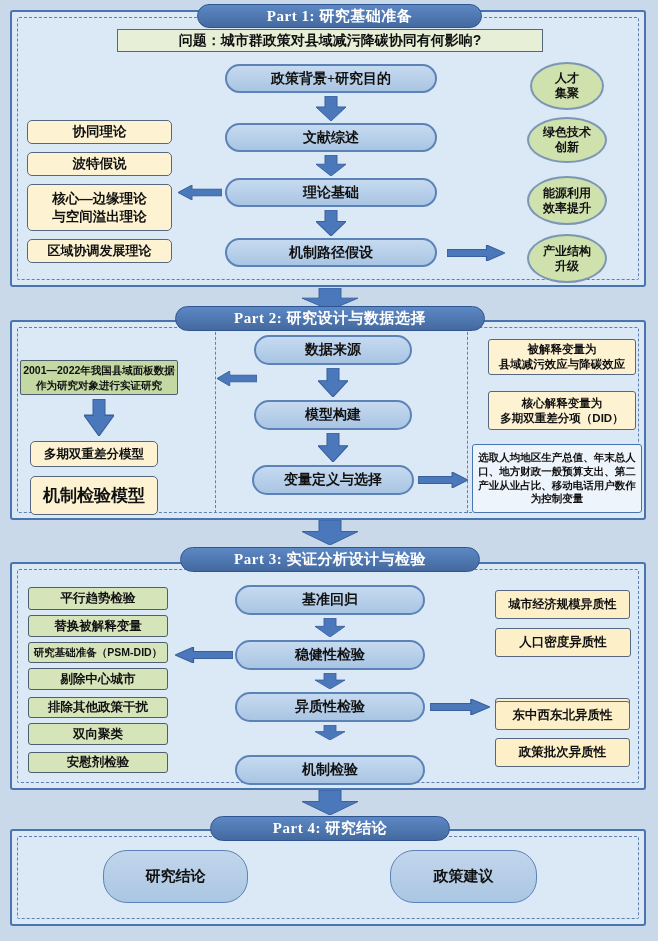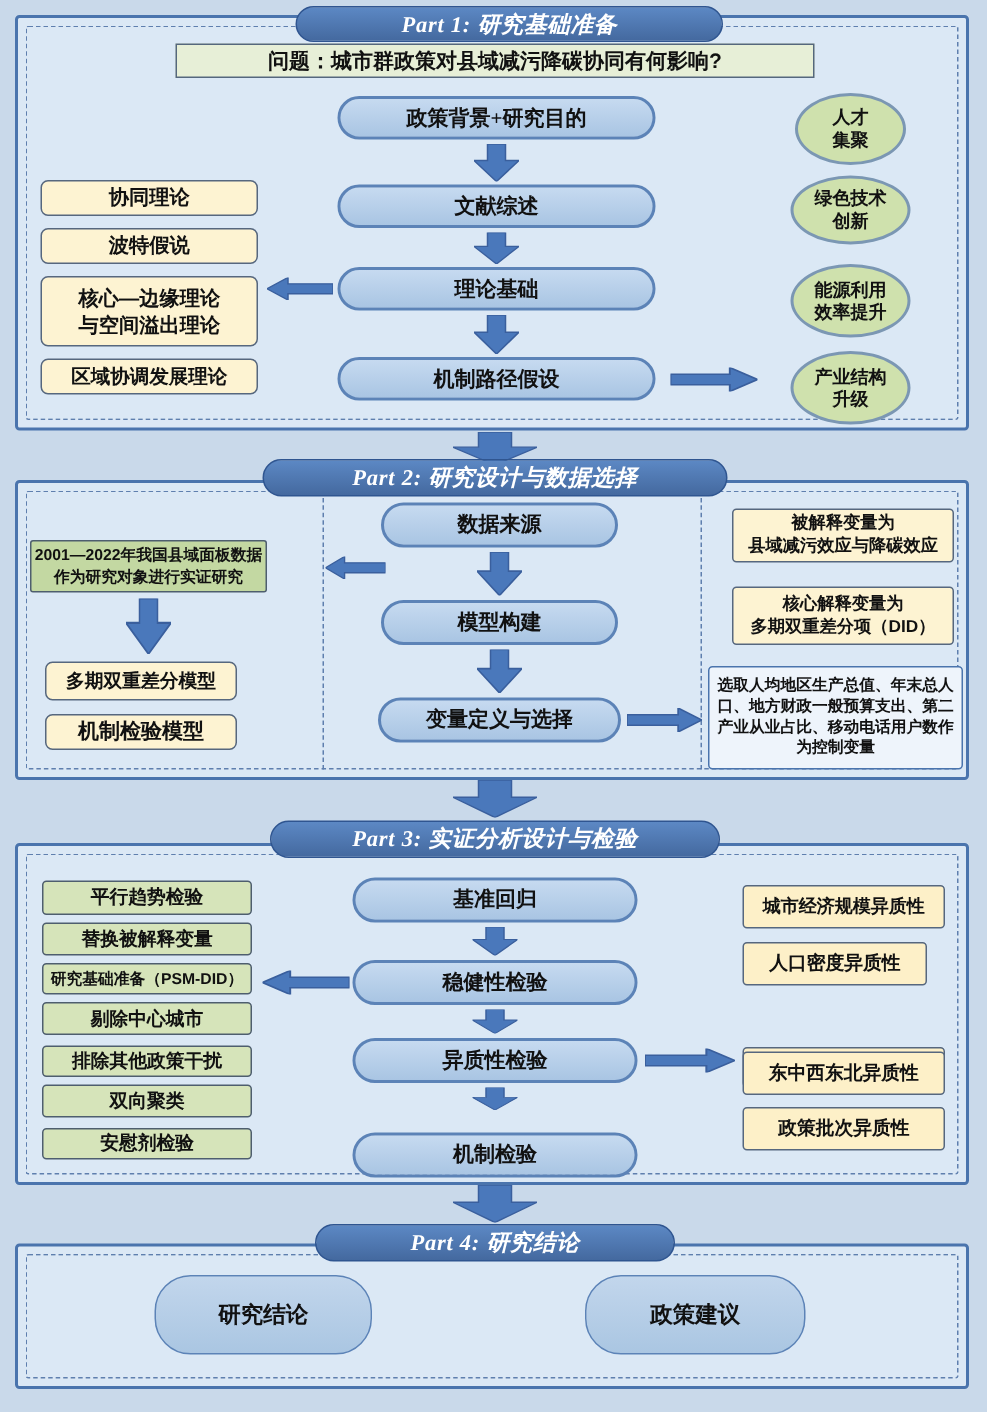--- a/index.html
+++ b/index.html
@@ -6,21 +6,21 @@
   #canvas{position:relative;width:658px;height:941px;background:#c9d9ea;overflow:hidden;
           font-family:"Liberation Sans","DejaVu Sans",sans-serif;}
   .abs{position:absolute;box-sizing:border-box;}
   
   .part-box{background:#dbe8f5;border:2px solid #4a74ad;border-radius:3px;}
   .dash-box{border:1.5px dashed #5f7fae;border-radius:2px;}
   .vdash{border-left:1.5px dashed #5f7fae;width:0;}
   
   .pill{background:linear-gradient(#5c88c4,#44699f);border:1px solid #2f5590;border-radius:13px;
         color:#ffffff;font-weight:bold;font-size:15px;display:flex;align-items:center;justify-content:center;
-        font-family:"Liberation Serif","DejaVu Serif",serif;letter-spacing:.5px;z-index:5;font-style:italic;}
+        font-family:"Liberation Serif","DejaVu Serif",serif;letter-spacing:.5px;z-index:5;}
   
   .node{background:linear-gradient(#c6daf0,#a9c5e3);border:2px solid #5c83b7;border-radius:16px;
         display:flex;align-items:center;justify-content:center;font-weight:bold;font-size:14px;color:#111;}
   .node-big{background:linear-gradient(#c2d6ec,#aac6e2);border:1.5px solid #5c83b7;border-radius:24px;
         display:flex;align-items:center;justify-content:center;font-weight:bold;font-size:15px;color:#111;}
   
   .ybox{background:#fdf3d2;border:1.5px solid #56677e;border-radius:5px;display:flex;align-items:center;
         justify-content:center;font-weight:bold;font-size:13.5px;color:#111;text-align:center;}
   .ybox2{background:#fdf0c8;border:1.5px solid #56677e;border-radius:3px;display:flex;align-items:center;
         justify-content:center;font-weight:bold;font-size:12.5px;color:#111;text-align:center;}
@@ -112,21 +112,21 @@
   <svg class="arr" style="left:418px;top:472px;width:50px;height:16px;" viewBox="0 0 44 16" preserveAspectRatio="none">
       <polygon points="44,8 30,0 30,4.5 0,4.5 0,11.5 30,11.5 30,16"></polygon>
     </svg>
 
   <div class="abs ginfo ml" style="left:20px;top:360px;width:158px;height:35px;">2001—2022年我国县域面板数据
 作为研究对象进行实证研究</div>
   <svg class="arr" style="left:84px;top:399px;width:30px;height:37px;" viewBox="0 0 30 25" preserveAspectRatio="none">
       <polygon points="9,0 21,0 21,11 30,11 15,25 0,11 9,11"></polygon>
     </svg>
   <div class="abs ybox" style="left:30px;top:441px;width:128px;height:26px;font-size:12.5px;">多期双重差分模型</div>
-  <div class="abs ybox" style="left:30px;top:476px;width:128px;height:24px;font-size:14px;">机制检验模型</div>
+  <div class="abs ybox" style="left:30px;top:476px;width:128px;height:39px;font-size:17px;">机制检验模型</div>
 
   <div class="abs ybox ml" style="left:488px;top:339px;width:148px;height:36px;font-size:11.5px;line-height:1.3;border-radius:3px;">被解释变量为
 县域减污效应与降碳效应</div>
   <div class="abs ybox ml" style="left:488px;top:391px;width:148px;height:39px;font-size:11.5px;line-height:1.3;border-radius:3px;">核心解释变量为
 多期双重差分项（DID）</div>
   <div class="abs wbox" style="left:472px;top:444px;width:170px;height:69px;">选取人均地区生产总值、年末总人口、地方财政一般预算支出、第二产业从业占比、移动电话用户数作为控制变量</div>
 
   <svg class="arr" style="left:302px;top:520px;width:56px;height:25px;" viewBox="0 0 56 26" preserveAspectRatio="none">
       <polygon points="17,0 39,0 39,12 56,12 28,26 0,12 17,12"></polygon>
     </svg>
@@ -158,21 +158,21 @@
 
   <div class="abs gbox" style="left:28px;top:587px;width:140px;height:23px;">平行趋势检验</div>
   <div class="abs gbox" style="left:28px;top:615px;width:140px;height:22px;">替换被解释变量</div>
   <div class="abs gbox sm" style="left:28px;top:642px;width:140px;height:21px;">研究基础准备（PSM-DID）</div>
   <div class="abs gbox" style="left:28px;top:668px;width:140px;height:22px;font-family:Liberation Serif, serif;">剔除中心城市</div>
   <div class="abs gbox" style="left:28px;top:697px;width:140px;height:21px;">排除其他政策干扰</div>
   <div class="abs gbox" style="left:28px;top:723px;width:140px;height:22px;">双向聚类</div>
   <div class="abs gbox" style="left:28px;top:752px;width:140px;height:21px;">安慰剂检验</div>
 
   <div class="abs ybox2" style="left:495px;top:590px;width:135px;height:29px;font-size:12px;">城市经济规模异质性</div>
-  <div class="abs ybox2" style="left:495px;top:628px;width:123px;height:29px;">人口密度异质性</div>
+  <div class="abs ybox2" style="left:495px;top:628px;width:136px;height:29px;">人口密度异质性</div>
   <div class="abs ybox2" style="left:495px;top:666px;width:135px;height:27px;margin-top:32px;">沿海与内陆异质性</div>
   <div class="abs ybox2" style="left:495px;top:701px;width:135px;height:29px;">东中西东北异质性</div>
   <div class="abs ybox2" style="left:495px;top:738px;width:135px;height:29px;">政策批次异质性</div>
 
   <svg class="arr" style="left:302px;top:790px;width:56px;height:25px;" viewBox="0 0 56 26" preserveAspectRatio="none">
       <polygon points="17,0 39,0 39,12 56,12 28,26 0,12 17,12"></polygon>
     </svg>
 
   <div class="abs part-box" style="left:10px;top:829px;width:636px;height:97px;"></div>
   <div class="abs dash-box" style="left:17px;top:836px;width:622px;height:83px;"></div>

